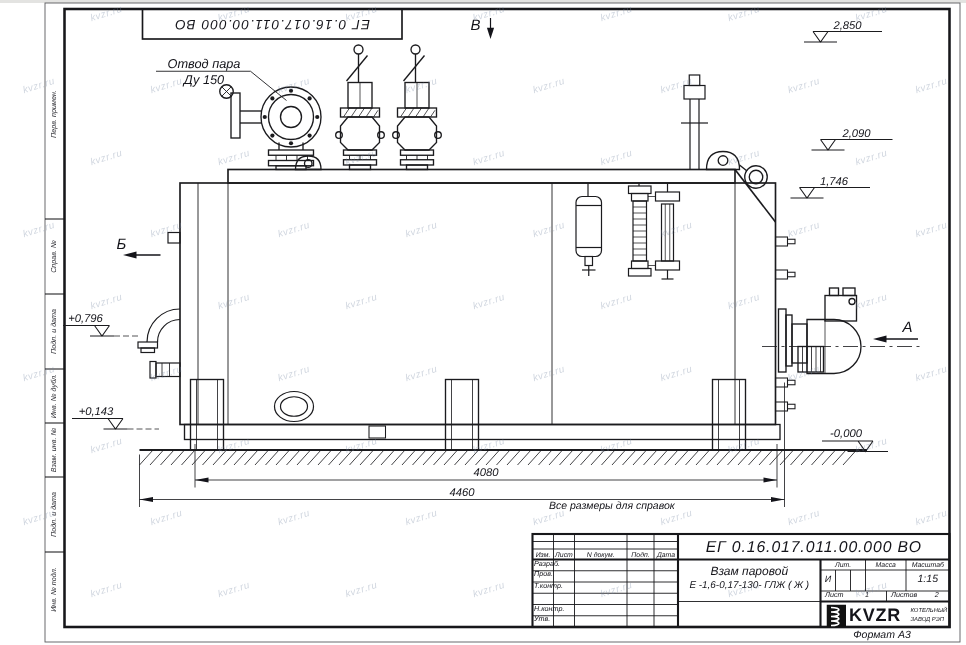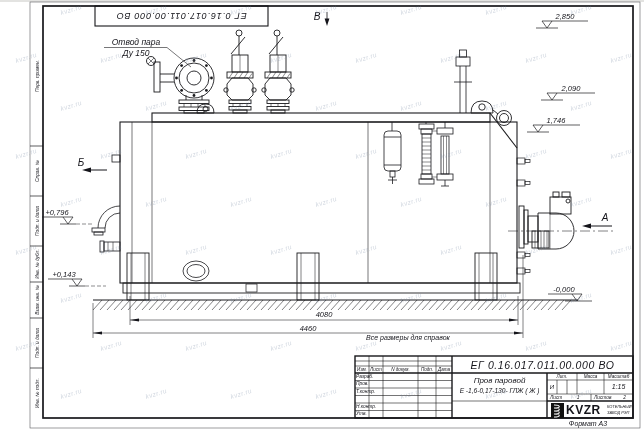--- a/index.html
+++ b/index.html
@@ -380,21 +380,21 @@
       <span style="font-size:4.8px;">Подп. и дата</span>
     </div>
 <div class="r90" style="left:30px;top:368px;width:13px;height:50px;">
       <span style="font-size:4.8px;">Инв. № подл.</span>
     </div>
 
 <div class="txt" style="left:366px;top:334px;font-size:7px;">Все размеры для справок</div>
 <div class="txt c" style="left:548px;top:419.5px;width:80px;font-size:7px;">Формат А3</div>
 
 <div class="txt c" style="left:452px;top:360px;width:181px;font-size:10.5px;letter-spacing:.6px;">ЕГ 0.16.017.011.00.000  ВО</div>
-<div class="txt c" style="left:452px;top:377px;width:95px;font-size:8px;">Пров паровой</div>
+<div class="txt c" style="left:452px;top:377px;width:95px;font-size:8px;">Взам паровой</div>
 <div class="txt c" style="left:452px;top:388px;width:95px;font-size:6.6px;">Е -1,6-0,17-130- ГЛЖ ( Ж )</div>
 
 <div class="txt c" style="left:355px;top:367.5px;width:14px;font-size:4.6px;">Изм.</div>
 <div class="txt c" style="left:369px;top:367.5px;width:14px;font-size:4.6px;">Лист</div>
 <div class="txt c" style="left:383px;top:367.5px;width:35px;font-size:4.6px;">N докум.</div>
 <div class="txt c" style="left:418px;top:367.5px;width:18px;font-size:4.6px;">Подп.</div>
 <div class="txt c" style="left:436px;top:367.5px;width:16px;font-size:4.6px;">Дата</div>
 
 <div class="txt" style="left:356px;top:374.5px;font-size:4.8px;">Разраб.</div>
 <div class="txt" style="left:356px;top:382px;font-size:4.8px;">Пров.</div>

